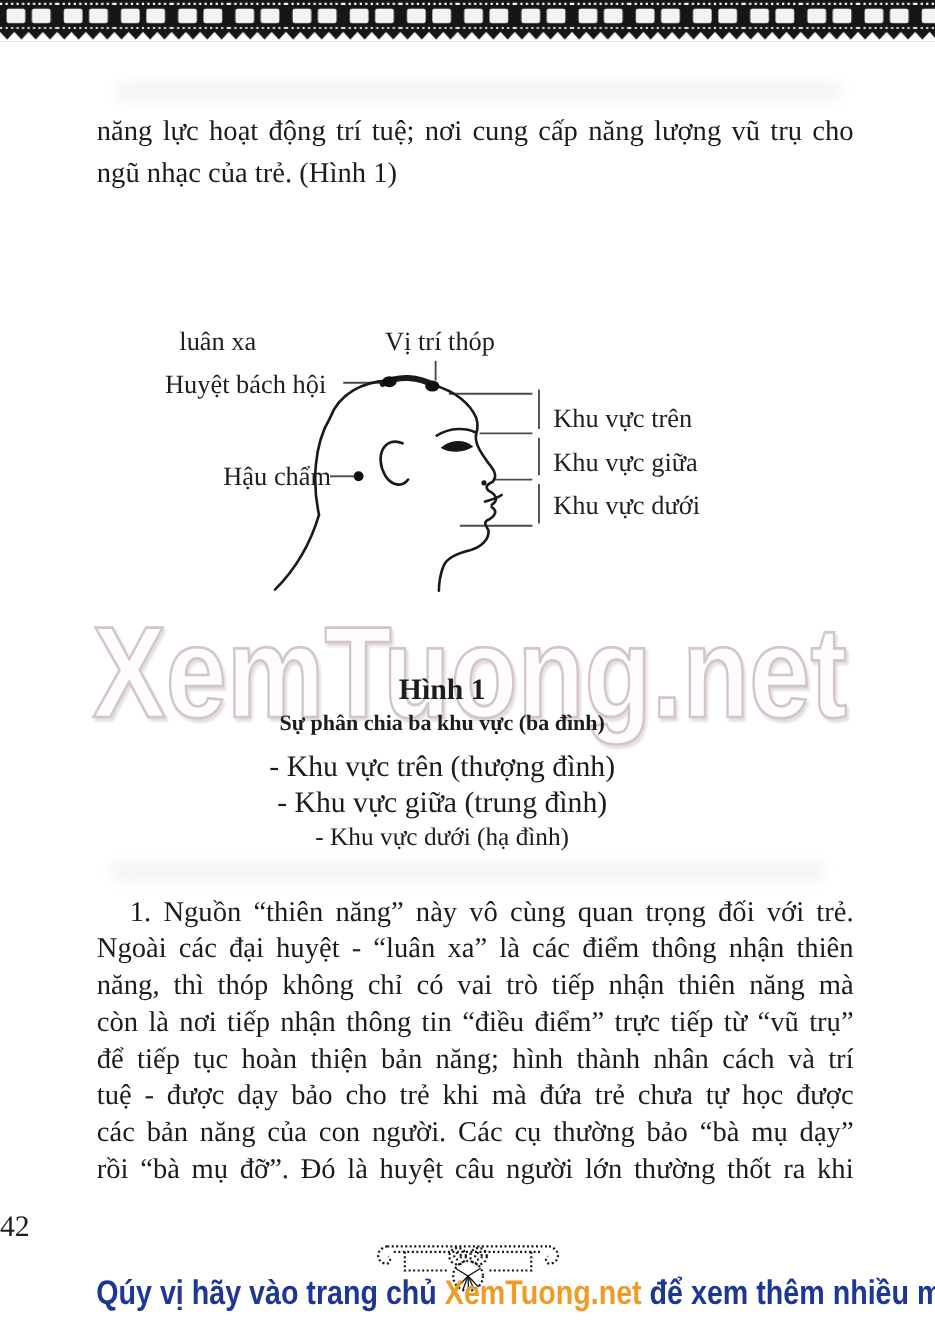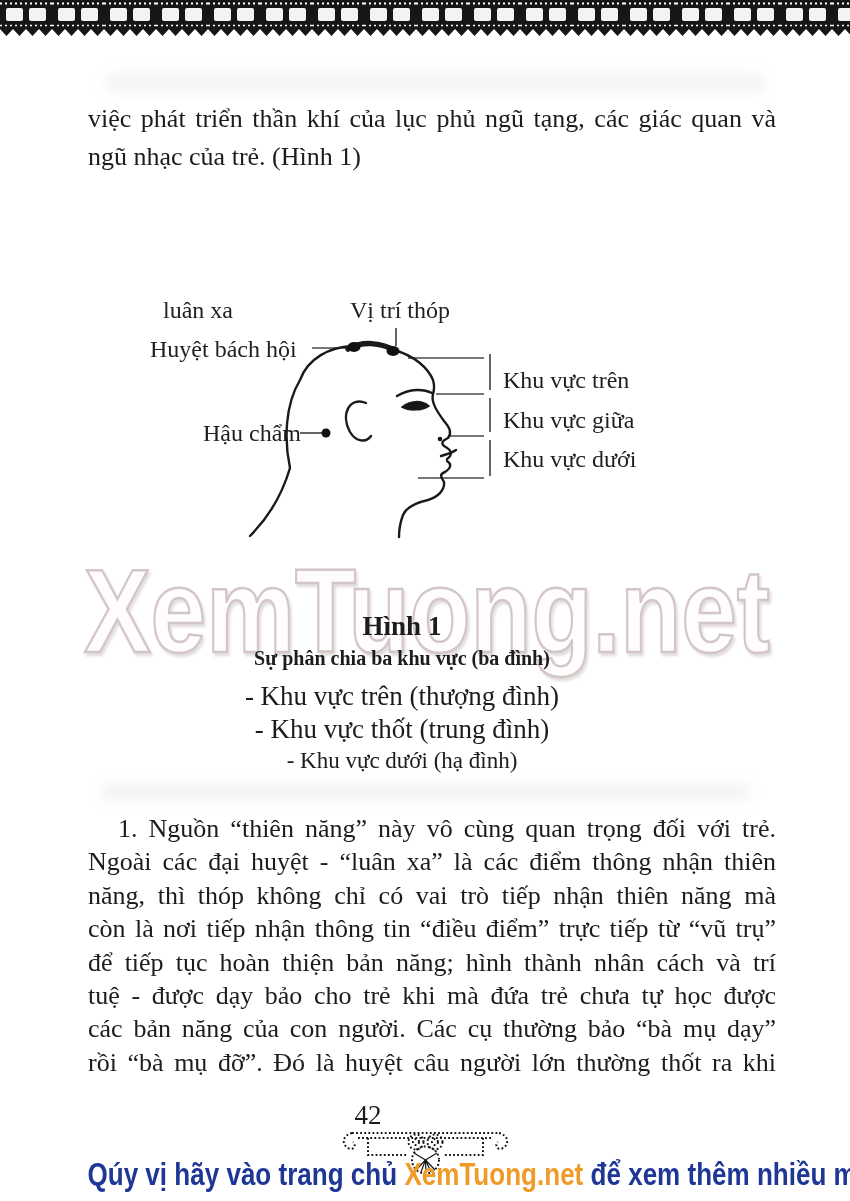--- a/index.html
+++ b/index.html
@@ -27,21 +27,21 @@
   .watermark{position:absolute;left:78px;top:540px;z-index:1;
     filter:drop-shadow(2px 3px 1px rgba(185,172,172,0.38));}
   
   .caption{position:absolute;left:0;width:804px;text-align:center;z-index:2;}
   .cap-title{top:611px;font-size:27px;font-weight:bold;}
   .cap-sub{top:647px;font-size:20px;font-weight:bold;}
   .cap-item1{top:681px;font-size:27px;}
   .cap-item2{top:714px;font-size:27px;}
   .cap-item3{top:748px;font-size:23px;}
   
-  .page-number{position:absolute;left:0;top:1100px;width:736px;text-align:center;
+  .page-number{position:absolute;left:0;top:1100px;width:736px;text-align:left;
     font-size:27px;z-index:2;}
   
   .footer-ornament{position:absolute;left:338px;top:1125px;z-index:2;}
   
   .footer{position:absolute;left:0;top:1157px;width:850px;text-align:center;z-index:3;}
   .footer-inner{display:inline-block;white-space:nowrap;
     font-family:"Liberation Sans", sans-serif;font-weight:bold;font-size:31px;
     transform:scaleX(0.84);transform-origin:center;}
 </style>
 </head>
@@ -60,21 +60,21 @@
         <path d="M0,29 L6.5,36 L13,29 L19.5,36 L26,29 L32.5,36 L39,29 L45.5,36 L52,29 Z" fill="#161616"></path>
       </pattern>
     </defs>
     <rect width="850" height="38" fill="url(#topOrn)"></rect>
   </svg>
 
   <div class="smudge s1"></div>
   <div class="smudge s2"></div>
 
   <div class="para p1">
-    <div class="jline">việc phát triển thần khí của lục phủ ngũ tạng, các giác quan và</div>
+    <div class="jline">năng lực hoạt động trí tuệ; nơi cung cấp năng lượng vũ trụ cho</div>
     <div class="lline">ngũ nhạc của trẻ. (Hình 1)</div>
   </div>
 
   <svg class="figure-svg" width="850" height="250" viewBox="0 0 850 250" xmlns="http://www.w3.org/2000/svg">
 
     <text x="163" y="28">luân xa</text>
     <text x="350" y="28">Vị trí thóp</text>
     <text x="150" y="67">Huyệt bách hội</text>
     <text x="203" y="151">Hậu chẩm</text>
     <text x="503" y="98">Khu vực trên</text>
@@ -114,21 +114,21 @@
     </g>
   </svg>
 
   <svg class="watermark" width="700" height="140" xmlns="http://www.w3.org/2000/svg">
     <text x="6" y="112" textLength="686" lengthAdjust="spacingAndGlyphs" font-family="Liberation Sans, sans-serif" font-weight="bold" font-size="118" fill="#fefcfc" stroke="#d4c6c6" stroke-width="2.5">XemTuong.net</text>
   </svg>
 
   <div class="caption cap-title">Hình 1</div>
   <div class="caption cap-sub">Sự phân chia ba khu vực (ba đình)</div>
   <div class="caption cap-item1">- Khu vực trên (thượng đình)</div>
-  <div class="caption cap-item2">- Khu vực thốt (trung đình)</div>
+  <div class="caption cap-item2">- Khu vực giữa (trung đình)</div>
   <div class="caption cap-item3">- Khu vực dưới (hạ đình)</div>
 
   <div class="para p2">
     <div class="jline indent">1. Nguồn “thiên năng” này vô cùng quan trọng đối với trẻ.</div>
     <div class="jline">Ngoài các đại huyệt - “luân xa” là các điểm thông nhận thiên</div>
     <div class="jline">năng, thì thóp không chỉ có vai trò tiếp nhận thiên năng mà</div>
     <div class="jline">còn là nơi tiếp nhận thông tin “điều điểm” trực tiếp từ “vũ trụ”</div>
     <div class="jline">để tiếp tục hoàn thiện bản năng; hình thành nhân cách và trí</div>
     <div class="jline">tuệ - được dạy bảo cho trẻ khi mà đứa trẻ chưa tự học được</div>
     <div class="jline">các bản năng của con người. Các cụ thường bảo “bà mụ dạy”</div>

